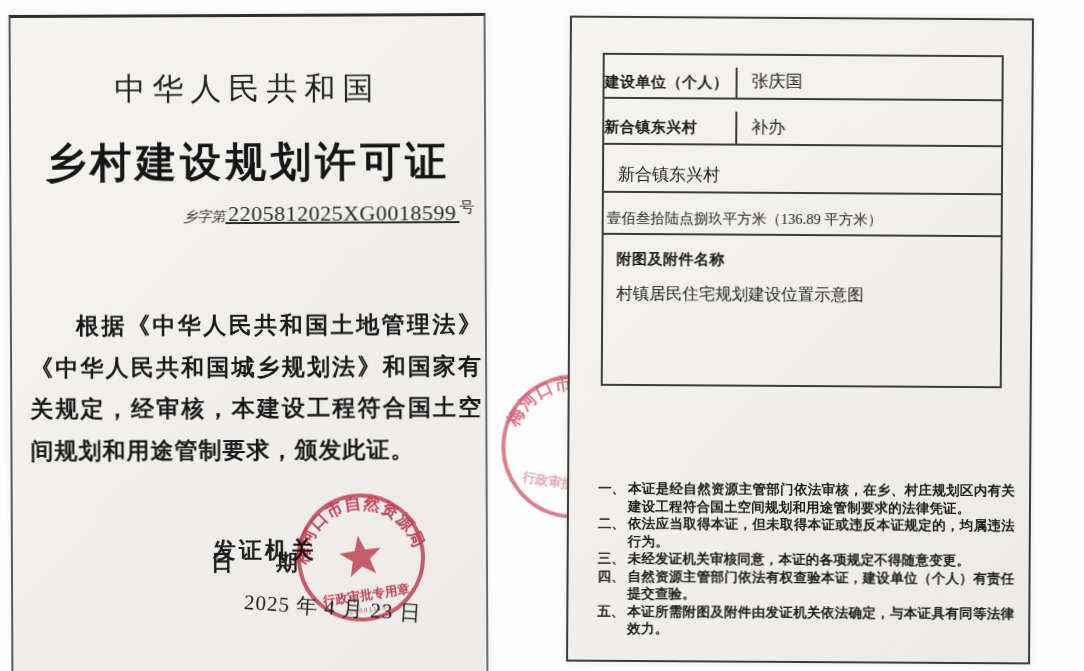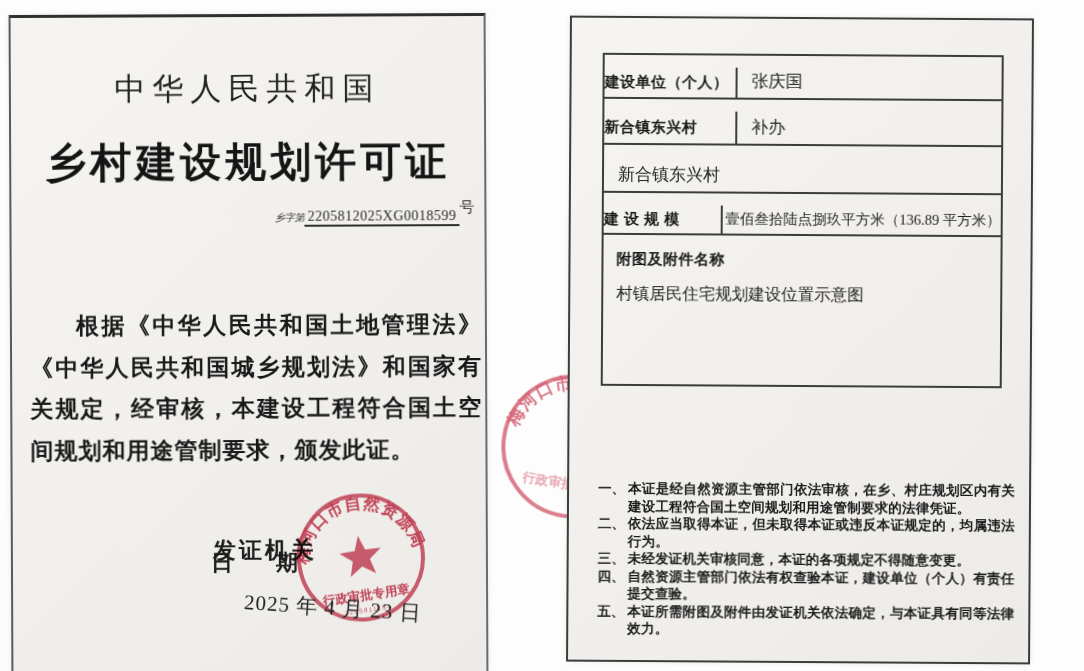--- a/index.html
+++ b/index.html
@@ -15,22 +15,22 @@
   .serif{font-family:"Liberation Serif","DejaVu Serif",serif;}
   .hei{font-family:"Liberation Sans","DejaVu Sans",sans-serif;font-weight:bold;}
 
   
   .country{left:0;top:51px;width:100%;text-align:center;font-size:31px;letter-spacing:7px;
            font-family:"Liberation Serif","DejaVu Serif",serif;color:#222;}
   .cert-title{left:0;top:118px;width:100%;text-align:center;font-size:41px;font-weight:bold;
               letter-spacing:4px;color:#151515;}
   .serial-line{left:0;top:190px;width:100%;text-align:right;padding-right:10px;box-sizing:border-box;
                font-family:"Liberation Serif","DejaVu Serif",serif;color:#2a2a2a;}
-  .serial-prefix{font-size:10px;font-style:italic;}
-  .serial-number{font-size:14px;letter-spacing:0.5px;border-bottom:2px solid #2e2e2e;
+  .serial-prefix{font-size:14px;font-style:italic;}
+  .serial-number{font-size:22px;letter-spacing:0.5px;border-bottom:2px solid #2e2e2e;
                  padding:0 3px 1px 3px;display:inline-block;line-height:14px;text-align:right;}
   .serial-suffix{font-size:15px;position:relative;top:-8px;}
   .body-par{left:18px;top:288px;width:452px;font-size:23px;line-height:41.5px;font-weight:bold;
             letter-spacing:1px;text-indent:2em;text-align:justify;color:#181818;}
   .issuer{left:200px;top:518px;font-size:23px;font-weight:bold;letter-spacing:3px;text-align:center;}
   .date-row{left:198px;top:531px;font-size:22px;font-weight:bold;}
   .date-gap{display:inline-block;width:43px;}
   .date-value{left:232px;top:571px;font-size:21px;letter-spacing:1px;white-space:nowrap;
               transform:rotate(4deg);transform-origin:left top;z-index:3;color:#222;}
   .seal-main{left:273px;top:466px;width:150px;height:150px;transform:rotate(-8deg);
@@ -112,21 +112,20 @@
         <div class="t-value">张庆国</div>
       </div>
       <div class="t-row" style="height:44px;">
         <div class="t-label hei">新合镇东兴村</div>
         <div class="t-value">补办</div>
       </div>
       <div class="t-row" style="height:46px;">
         <div class="t-value">新合镇东兴村</div>
       </div>
       <div class="t-row" style="height:40px;">
-        <div class="t-label hei">建 设 规 模</div>
         <div class="t-value" style="padding-left:3px;font-size:14.5px;white-space:nowrap;">壹佰叁拾陆点捌玖平方米（136.89 平方米）</div>
       </div>
       <div class="t-attach">
         <div class="attach-label hei">附图及附件名称</div>
         <div class="attach-value">村镇居民住宅规划建设位置示意图</div>
       </div>
     </div>
 
 
     <div class="abs notes">

